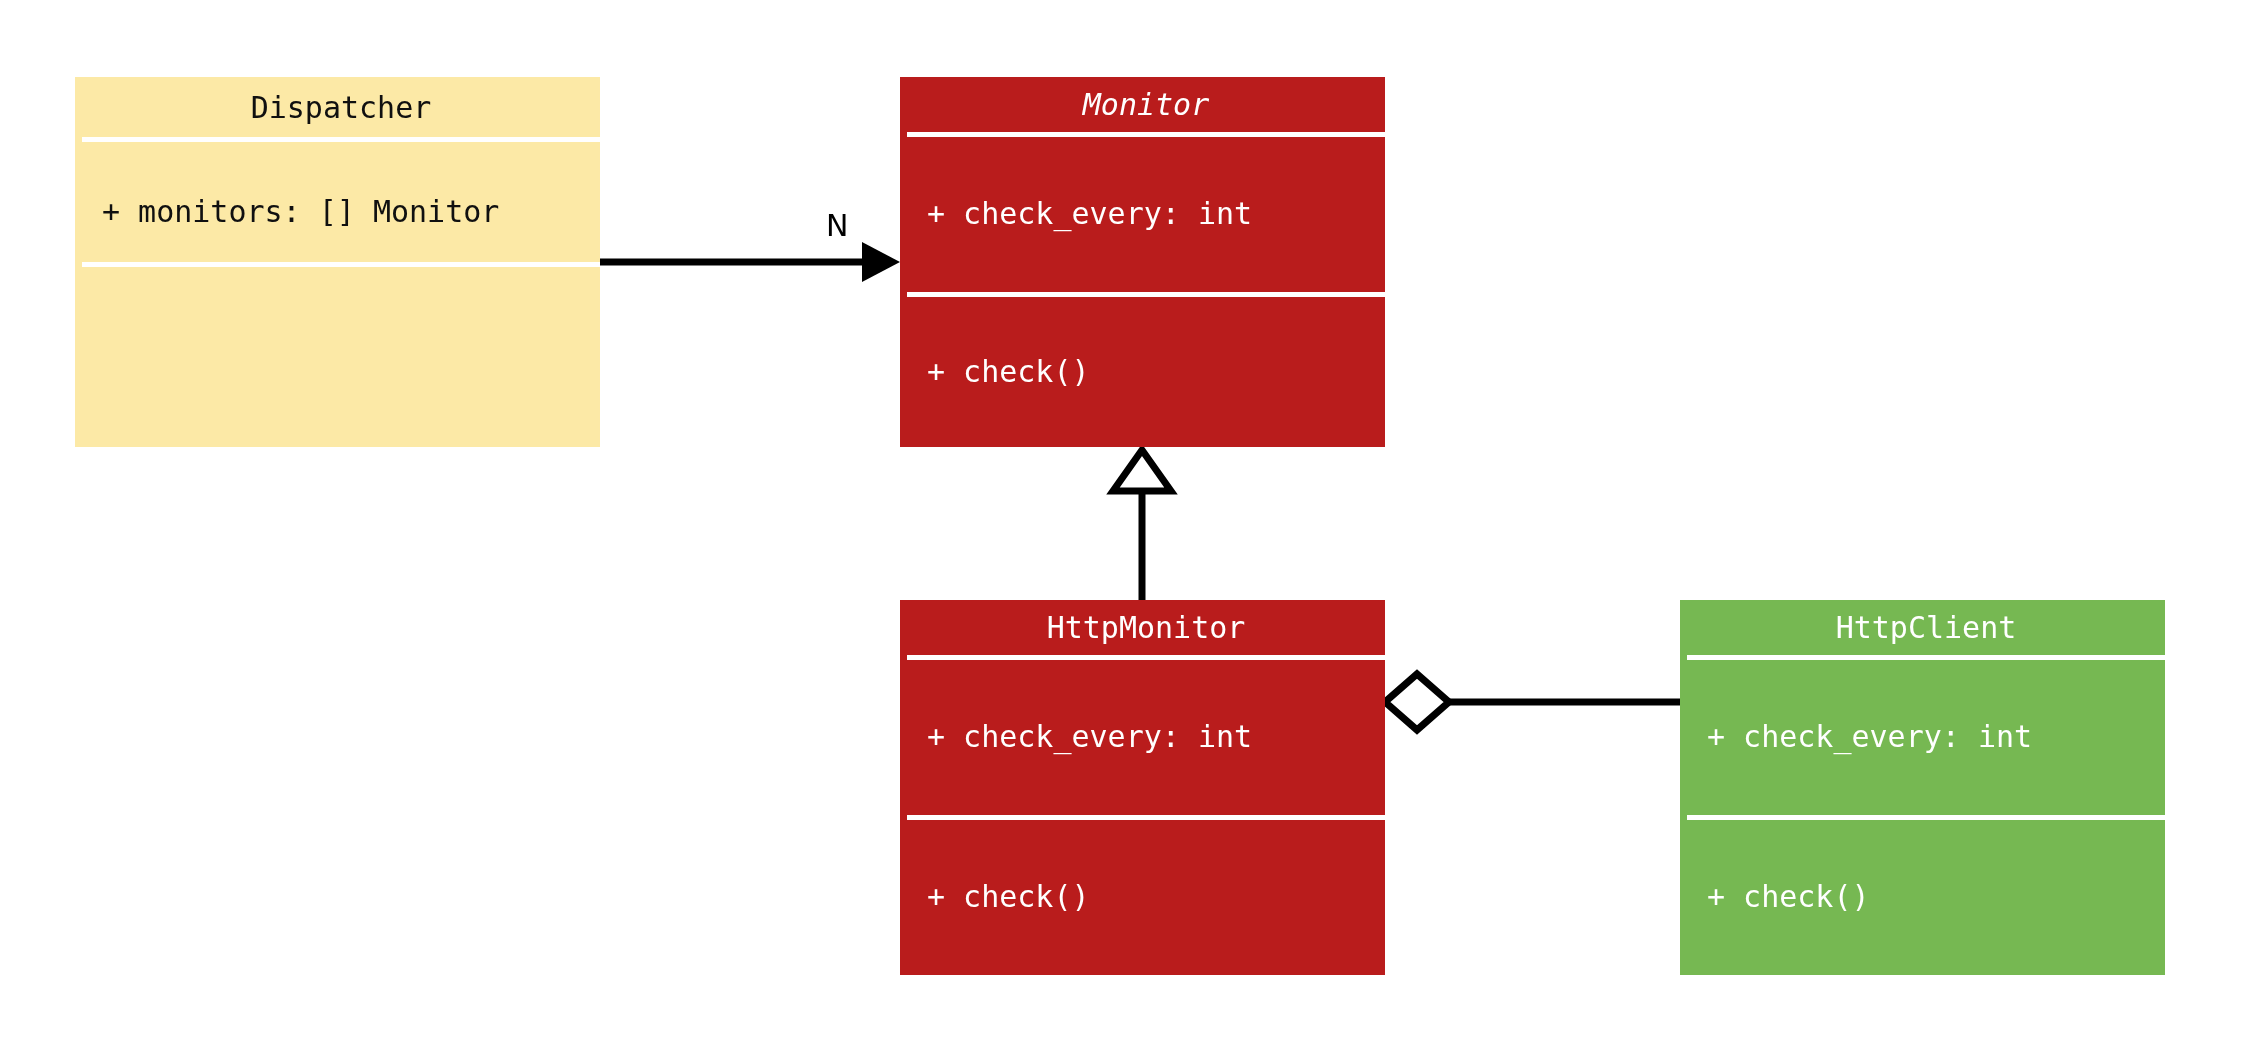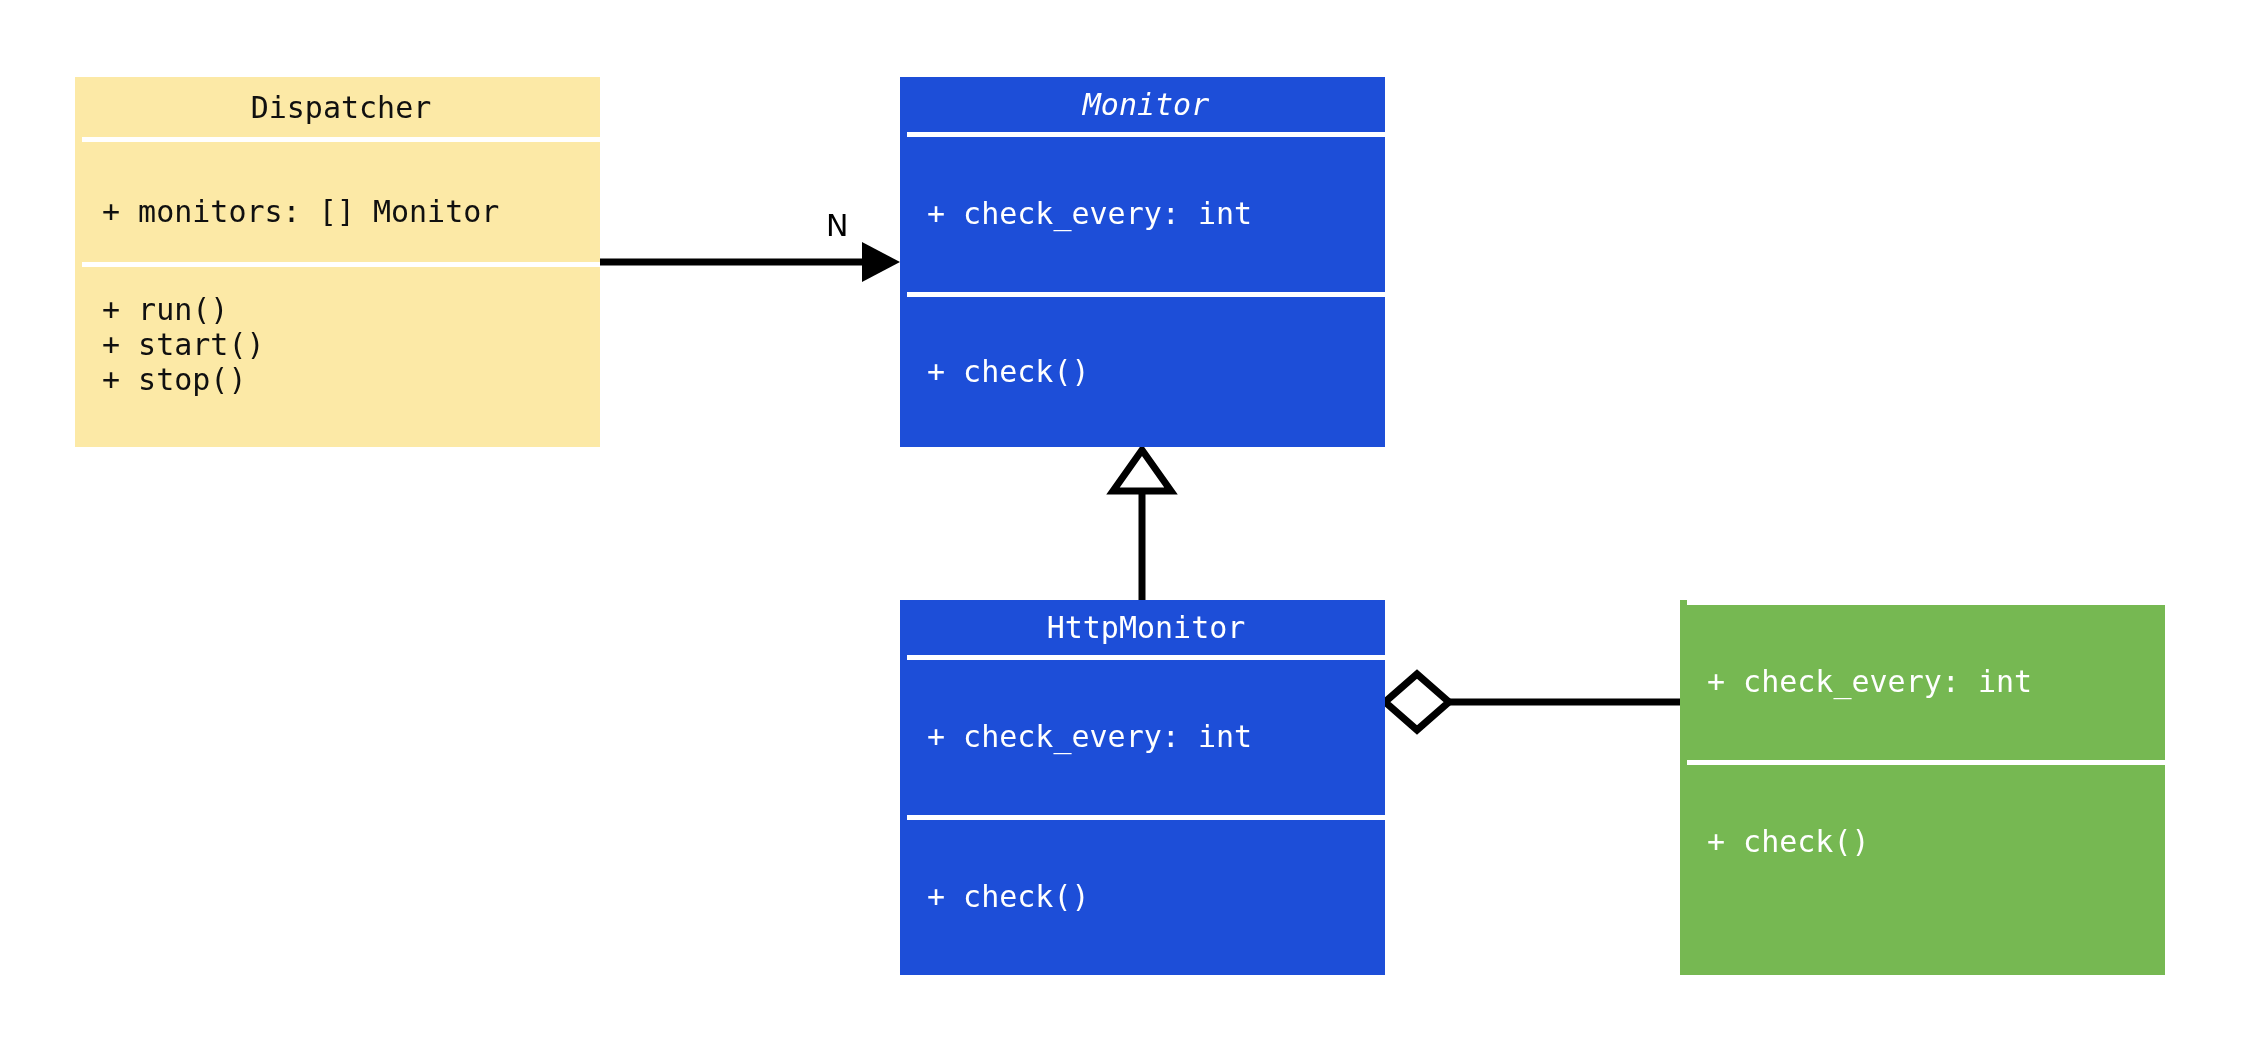--- a/index.html
+++ b/index.html
@@ -55,21 +55,21 @@
     font-size: 30px;
     line-height: 1.16;
     white-space: pre;
   }
 
   
   .theme-yellow { background: #fce9a6; }
   .theme-yellow .class-title,
   .theme-yellow .member-list { color: #101010; }
 
-  .theme-blue { background: #1d4ed8; }
+  .theme-blue { background: #b91c1c; }
   .theme-blue .class-title,
   .theme-blue .member-list { color: #ffffff; }
 
   .theme-green { background: #76b852; }
   .theme-green .class-title,
   .theme-green .member-list { color: #ffffff; }
 
   
   .connector-layer {
     position: absolute;
@@ -115,25 +115,20 @@
 
   <div class="uml-class theme-yellow" style="left:75px; top:77px; width:525px; height:370px;">
     <div class="compartment title-bar" style="height:60px;">
       <span class="class-title">Dispatcher</span>
     </div>
     <div class="divider"></div>
     <div class="compartment members" style="height:100px;margin-top:20px;">
       <span class="member-list">+ monitors: [] Monitor</span>
     </div>
     <div class="divider"></div>
-    <div class="compartment members" style="height:200px; align-items:flex-start; padding-top:26px;">
-      <span class="member-list">+ run()
-+ start()
-+ stop()</span>
-    </div>
   </div>
 
   <div class="uml-class theme-blue" style="left:900px; top:77px; width:485px; height:370px;">
     <div class="compartment title-bar" style="height:55px;">
       <span class="class-title abstract">Monitor</span>
     </div>
     <div class="divider"></div>
     <div class="compartment members" style="height:155px;">
       <span class="member-list">+ check_every: int</span>
     </div>
@@ -151,20 +146,23 @@
     <div class="compartment members" style="height:155px;">
       <span class="member-list">+ check_every: int</span>
     </div>
     <div class="divider"></div>
     <div class="compartment members" style="height:155px;">
       <span class="member-list">+ check()</span>
     </div>
   </div>
 
   <div class="uml-class theme-green" style="left:1680px; top:600px; width:485px; height:375px;">
+    <div class="compartment title-bar" style="height:55px;">
+      <span class="class-title">HttpClient</span>
+    </div>
     <div class="divider"></div>
     <div class="compartment members" style="height:155px;">
       <span class="member-list">+ check_every: int</span>
     </div>
     <div class="divider"></div>
     <div class="compartment members" style="height:155px;">
       <span class="member-list">+ check()</span>
     </div>
   </div>
 

